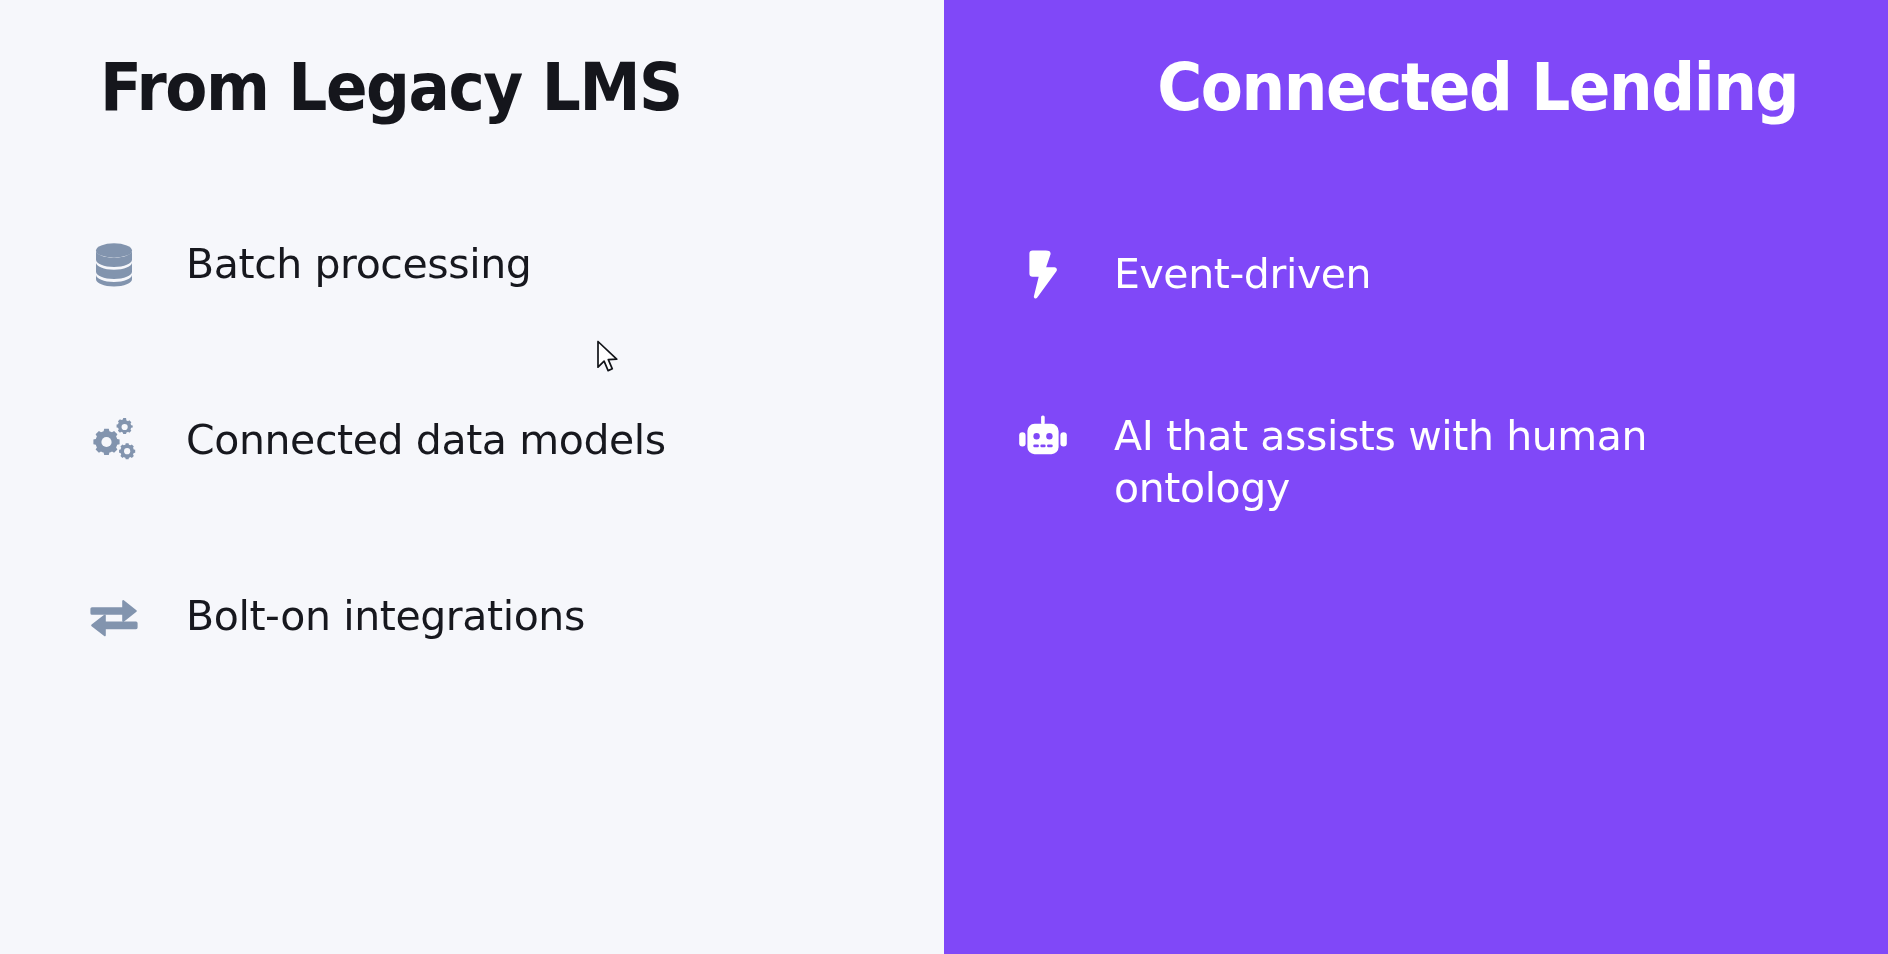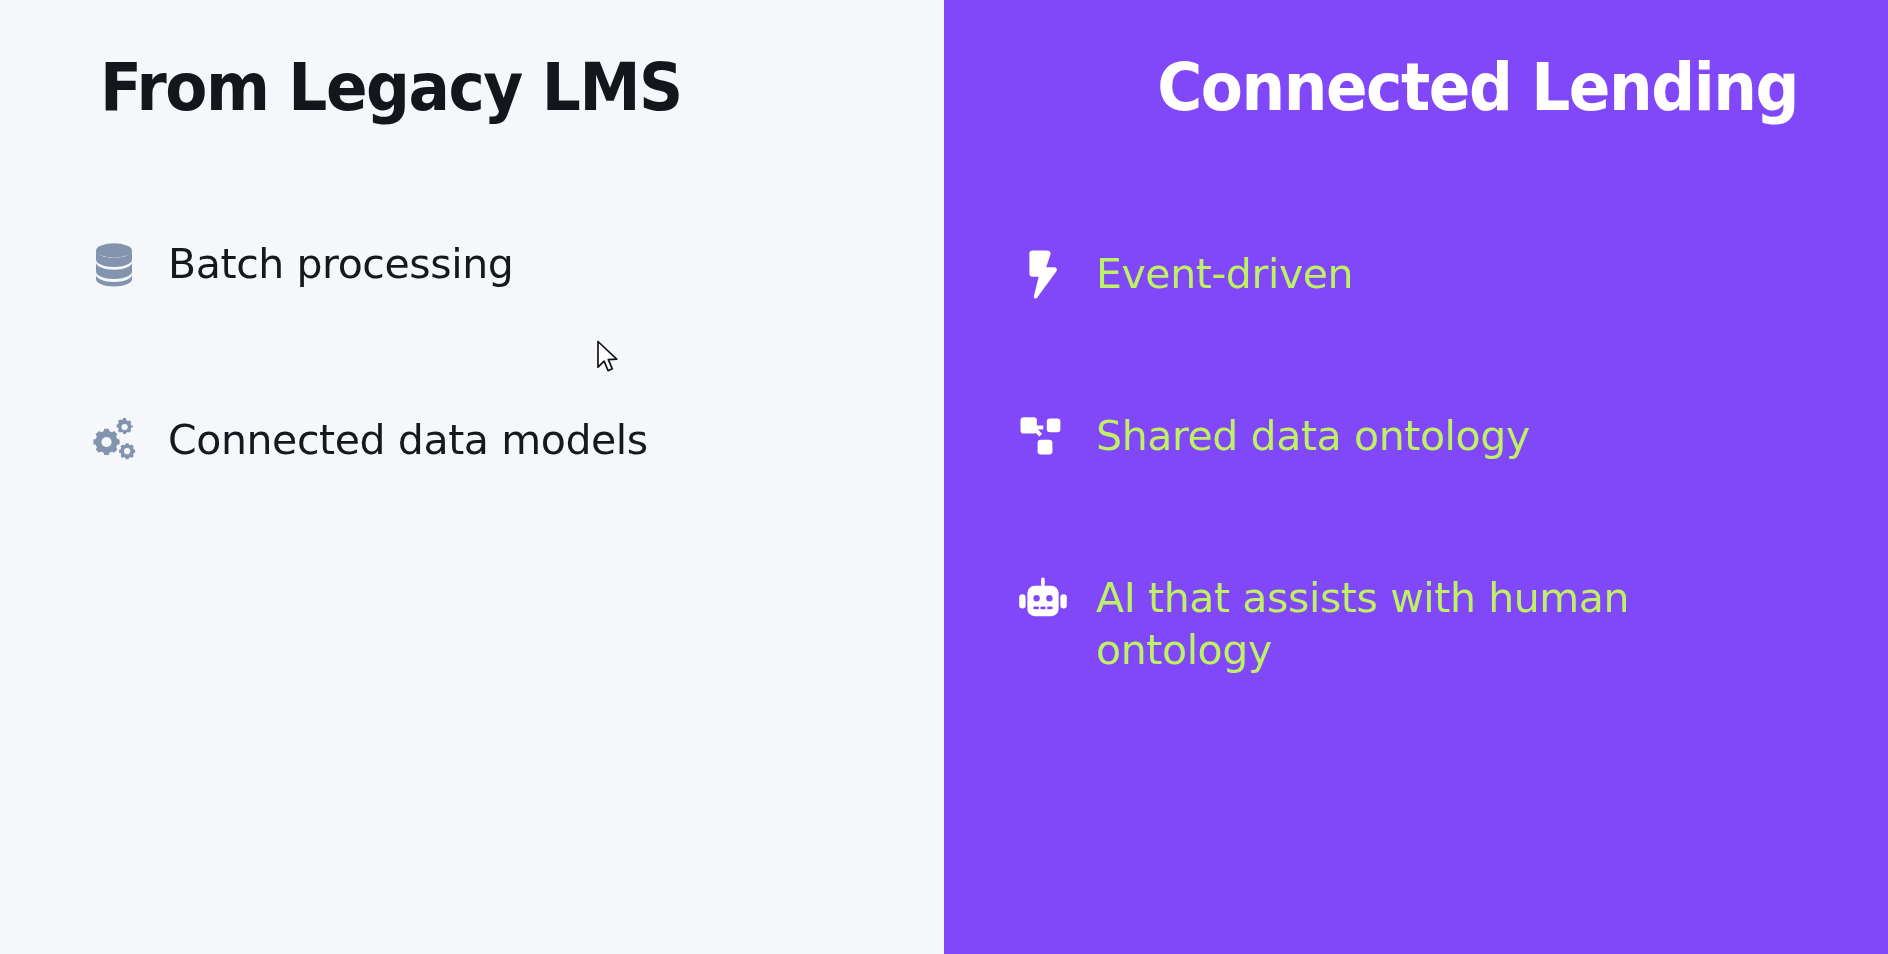--- a/index.html
+++ b/index.html
@@ -65,21 +65,21 @@
     left: 0;
     right: 0;
   }
 
   .panel-left .features  { top: 236px; left: 86px; right: 40px; }
   .panel-right .features { top: 246px; left: 72px; right: 50px; }
 
   .feature-row {
     display: flex;
     align-items: flex-start;
-    gap: 26px;
+    gap: 44px;
   }
 
   .panel-left .feature-row  { margin-bottom: 118px; }
   .panel-right .feature-row { margin-bottom: 104px; }
 
   .feature-row:last-child { margin-bottom: 0; }
 
   .feature-icon {
     flex: 0 0 auto;
     width: 56px;
@@ -101,21 +101,21 @@
     letter-spacing: -0.4px;
     padding-top: 2px;
   }
 
   .panel-left .feature-label {
     color: #17181E;
     white-space: nowrap;
   }
 
   .panel-right .feature-label {
-    color: #bef264;
+    color: #ffffff;
     max-width: 620px;
   }
 
   
   .mouse-cursor {
     position: absolute;
     left: 596px;
     top: 340px;
     width: 24px;
     height: 34px;
@@ -157,53 +157,51 @@
               <path d="M43.7 8.6l-1.5-.36a6.6 6.6 0 00-.67-1.6l.8-1.29-2.02-2.02-1.29.8a6.6 6.6 0 00-1.6-.67L37.06.9h-2.85l-.36 1.5a6.6 6.6 0 00-1.6.67l-1.29-.8-2.02 2.02.8 1.29a6.6 6.6 0 00-.67 1.6l-1.5.36v2.85l1.5.36c.16.56.38 1.1.67 1.6l-.8 1.29 2.02 2.02 1.29-.8c.5.29 1.04.51 1.6.67l.36 1.5h2.85l.36-1.5c.56-.16 1.1-.38 1.6-.67l1.29.8 2.02-2.02-.8-1.29c.29-.5.51-1.04.67-1.6l1.5-.36z"></path>
               <circle cx="35.63" cy="10.02" r="3.1" fill="#F6F7FB"></circle>
               <path d="M46.2 32.8l-1.5-.36a6.6 6.6 0 00-.67-1.6l.8-1.29-2.02-2.02-1.29.8a6.6 6.6 0 00-1.6-.67l-.36-1.5h-2.85l-.36 1.5a6.6 6.6 0 00-1.6.67l-1.29-.8-2.02 2.02.8 1.29a6.6 6.6 0 00-.67 1.6l-1.5.36v2.85l1.5.36c.16.56.38 1.1.67 1.6l-.8 1.29 2.02 2.02 1.29-.8c.5.29 1.04.51 1.6.67l.36 1.5h2.85l.36-1.5c.56-.16 1.1-.38 1.6-.67l1.29.8 2.02-2.02-.8-1.29c.29-.5.51-1.04.67-1.6l1.5-.36z"></path>
               <circle cx="38.13" cy="34.22" r="3.1" fill="#F6F7FB"></circle>
             </g>
           </svg>
         </span>
         <span class="feature-label">Connected data models</span>
       </div>
 
+      <div class="feature-row">
+        <span class="feature-icon">
+          <svg width="50" height="42" viewBox="0 0 50 42" aria-hidden="true">
+            <g fill="#8294AE">
+              <path d="M2 13.8h31.5v-6.4l12.5 9.6-12.5 9.6v-6.4H2z" opacity="0"></path>
+              <path d="M3 11.2h30.2V5.1a1 1 0 011.62-.79l12.6 9.9a1 1 0 010 1.58l-12.6 9.9a1 1 0 01-1.62-.79v-6.1H3a1.6 1.6 0 01-1.6-1.6v-4.4A1.6 1.6 0 013 11.2z"></path>
+              <path d="M47 25.6H16.8v-6.1a1 1 0 00-1.62-.79l-12.6 9.9a1 1 0 000 1.58l12.6 9.9a1 1 0 001.62-.79v-6.1H47a1.6 1.6 0 001.6-1.6v-4.4a1.6 1.6 0 00-1.6-1.6z"></path>
+            </g>
+          </svg>
+        </span>
+        <span class="feature-label">Bolt-on integrations</span>
+      </div>
 
     </div>
   </section>
 
   <section class="panel panel-right">
 
     <h1 class="panel-heading">Connected Lending</h1>
 
     <div class="features">
 
       <div class="feature-row">
         <span class="feature-icon">
           <svg width="36" height="52" viewBox="0 0 36 52" aria-hidden="true">
             <path fill="#FFFFFF" d="M20.8 1.4H7.6a3.2 3.2 0 00-3.2 3.2v19.9a3.2 3.2 0 003.2 3.2h6.1L8.9 47.2c-.45 1.9 2.02 3.05 3.18 1.48L31.4 22.3c1.24-1.68.04-4.06-2.05-4.06h-8.2l4.3-12.7c.62-1.82-.73-3.7-2.65-3.7z"></path>
           </svg>
         </span>
         <span class="feature-label">Event-driven</span>
       </div>
 
-      <div class="feature-row">
-        <span class="feature-icon">
-          <svg width="48" height="48" viewBox="0 0 48 48" aria-hidden="true">
-            <g fill="#FFFFFF">
-              <path d="M11.5 12.5h12.8v3.9H11.5z"></path>
-              <path d="M11.1 13.4l2.9-2.6 9.1 10.2-2.9 2.6z"></path>
-              <rect x="1.5" y="4.2" width="16.4" height="16.4" rx="3.4"></rect>
-              <rect x="27.8" y="5.6" width="13.6" height="13.6" rx="3.2"></rect>
-              <rect x="18.6" y="26.8" width="14.8" height="14.8" rx="3.3"></rect>
-            </g>
-          </svg>
-        </span>
-        <span class="feature-label">Shared data ontology</span>
-      </div>
 
       <div class="feature-row">
         <span class="feature-icon">
           <svg width="50" height="46" viewBox="0 0 50 46" aria-hidden="true">
             <g fill="#FFFFFF">
               <rect x="23.1" y="1.5" width="3.6" height="9.2" rx="1.6"></rect>
               <rect x="9.4" y="9.8" width="31.2" height="30.4" rx="7.2"></rect>
               <rect x="1.2" y="18.2" width="6.4" height="14.2" rx="3.2"></rect>
               <rect x="42.4" y="18.2" width="6.4" height="14.2" rx="3.2"></rect>
             </g>

